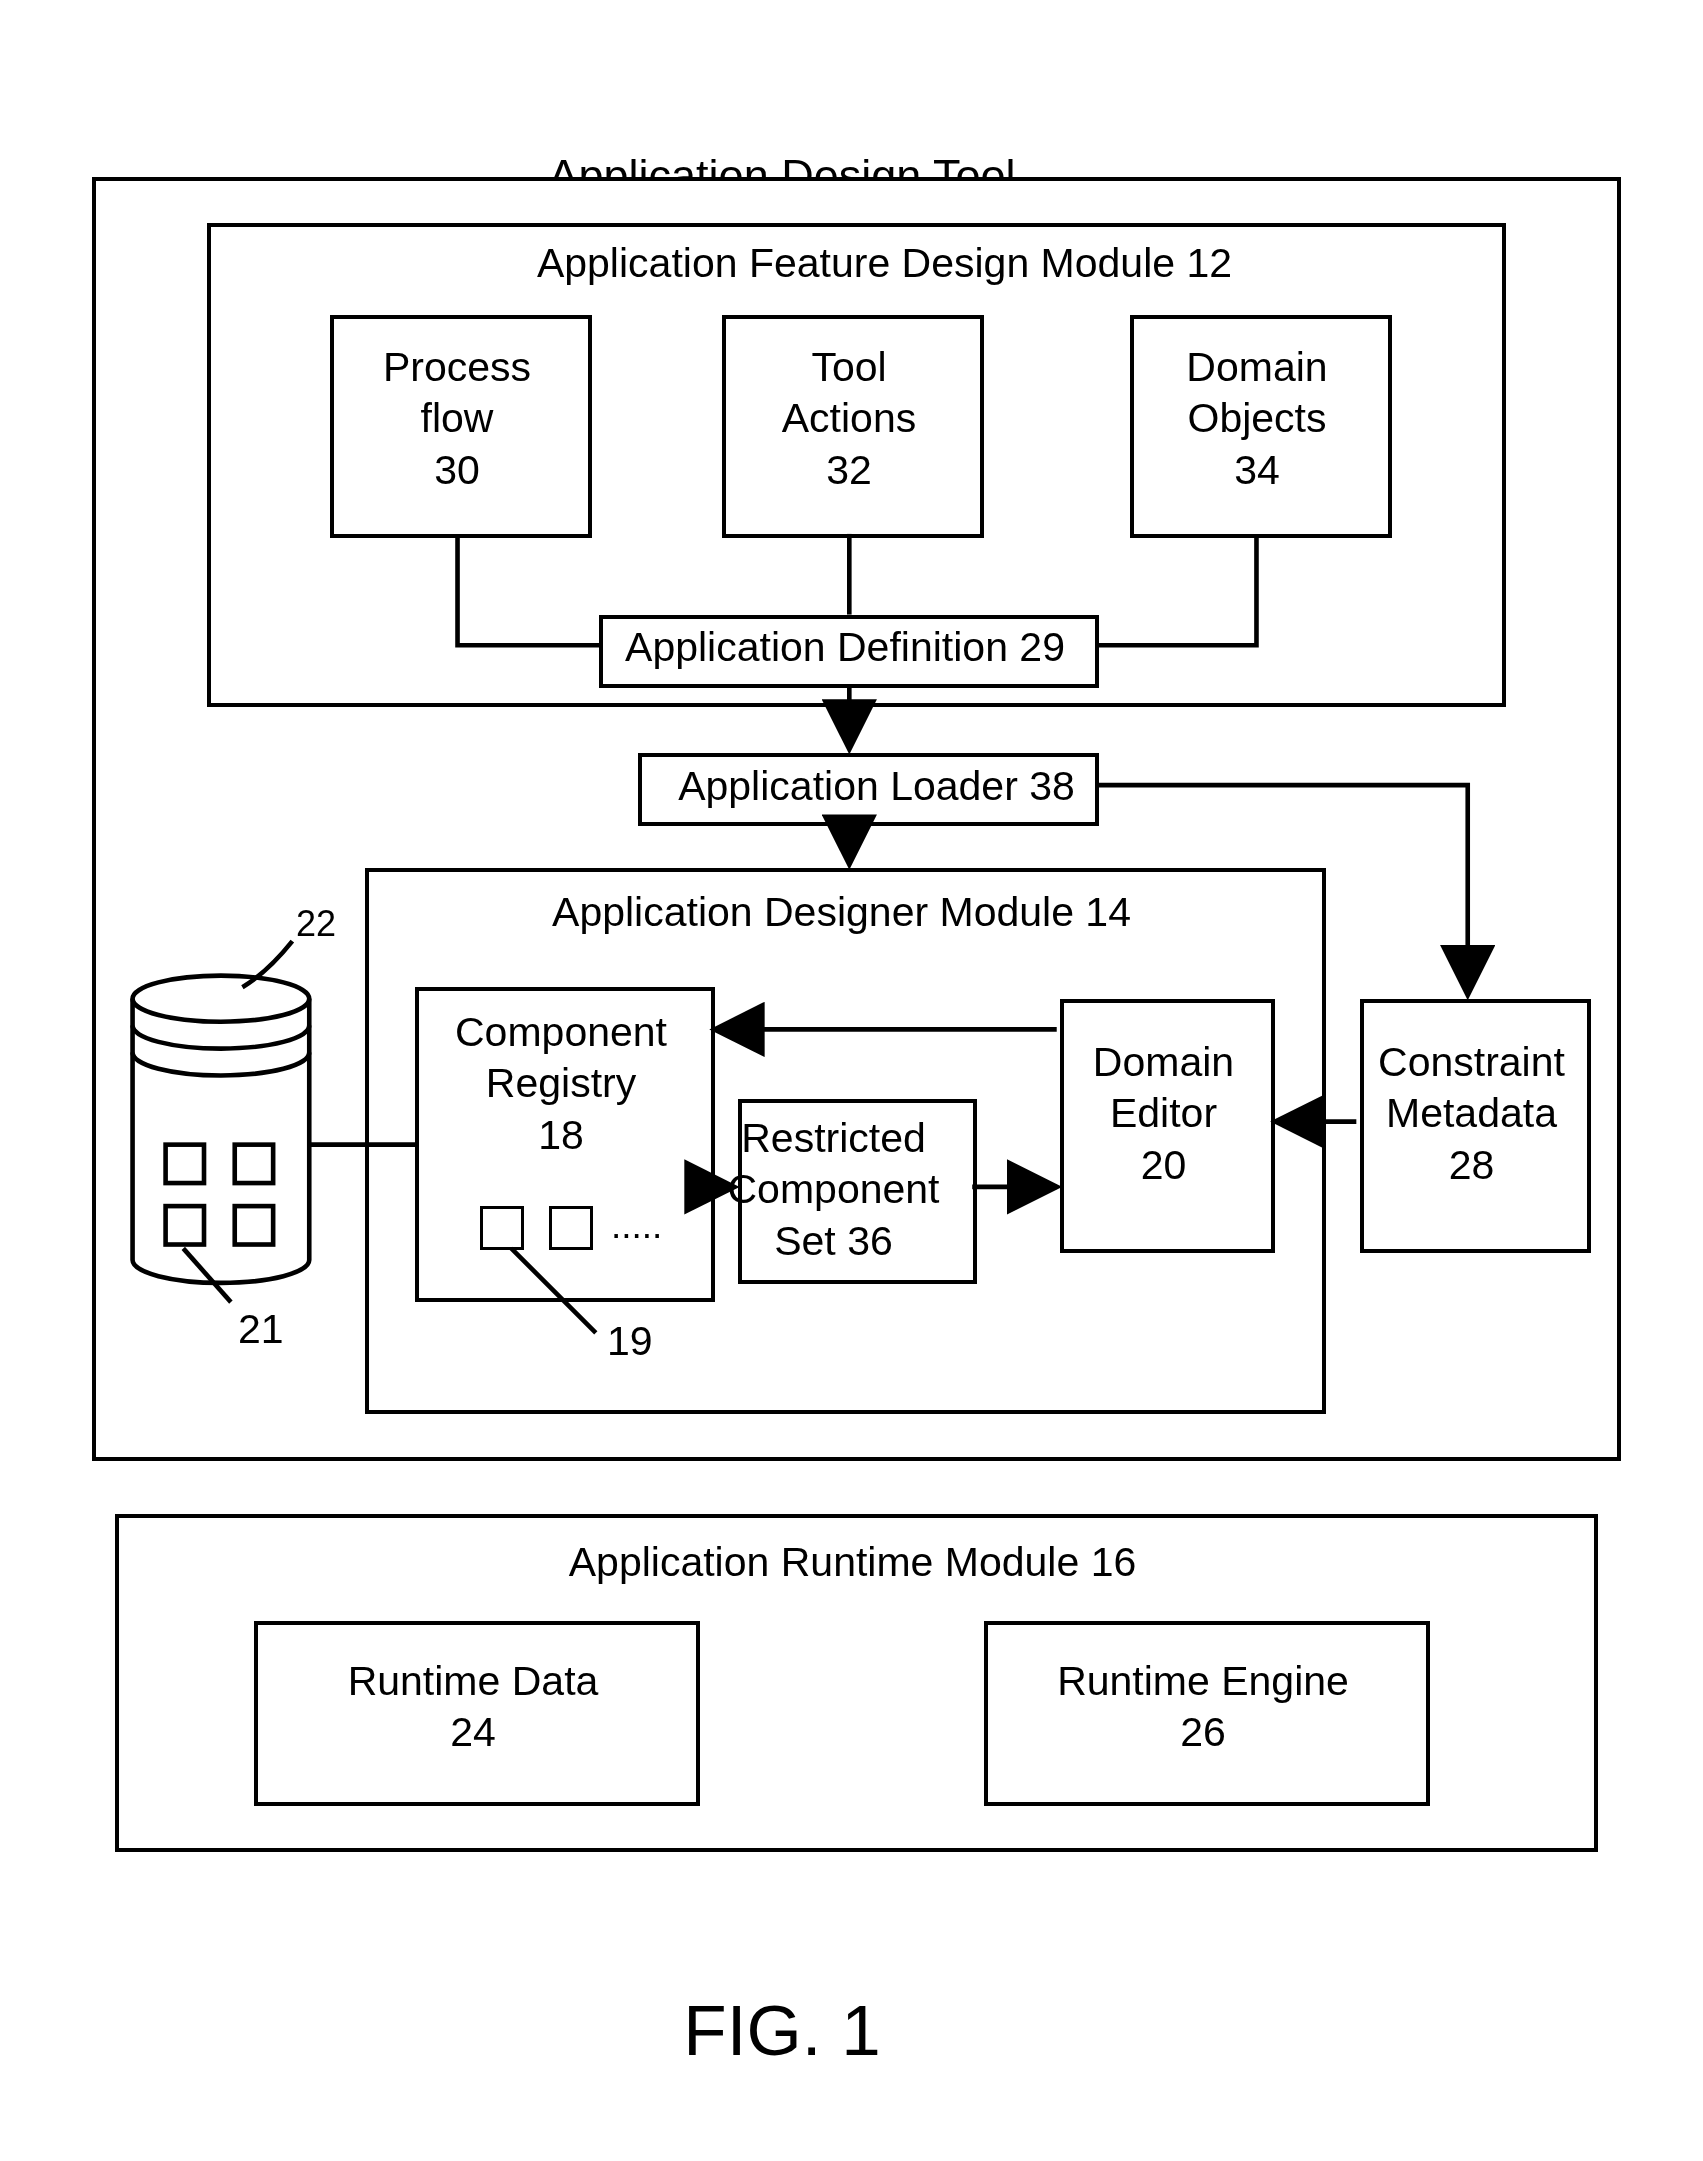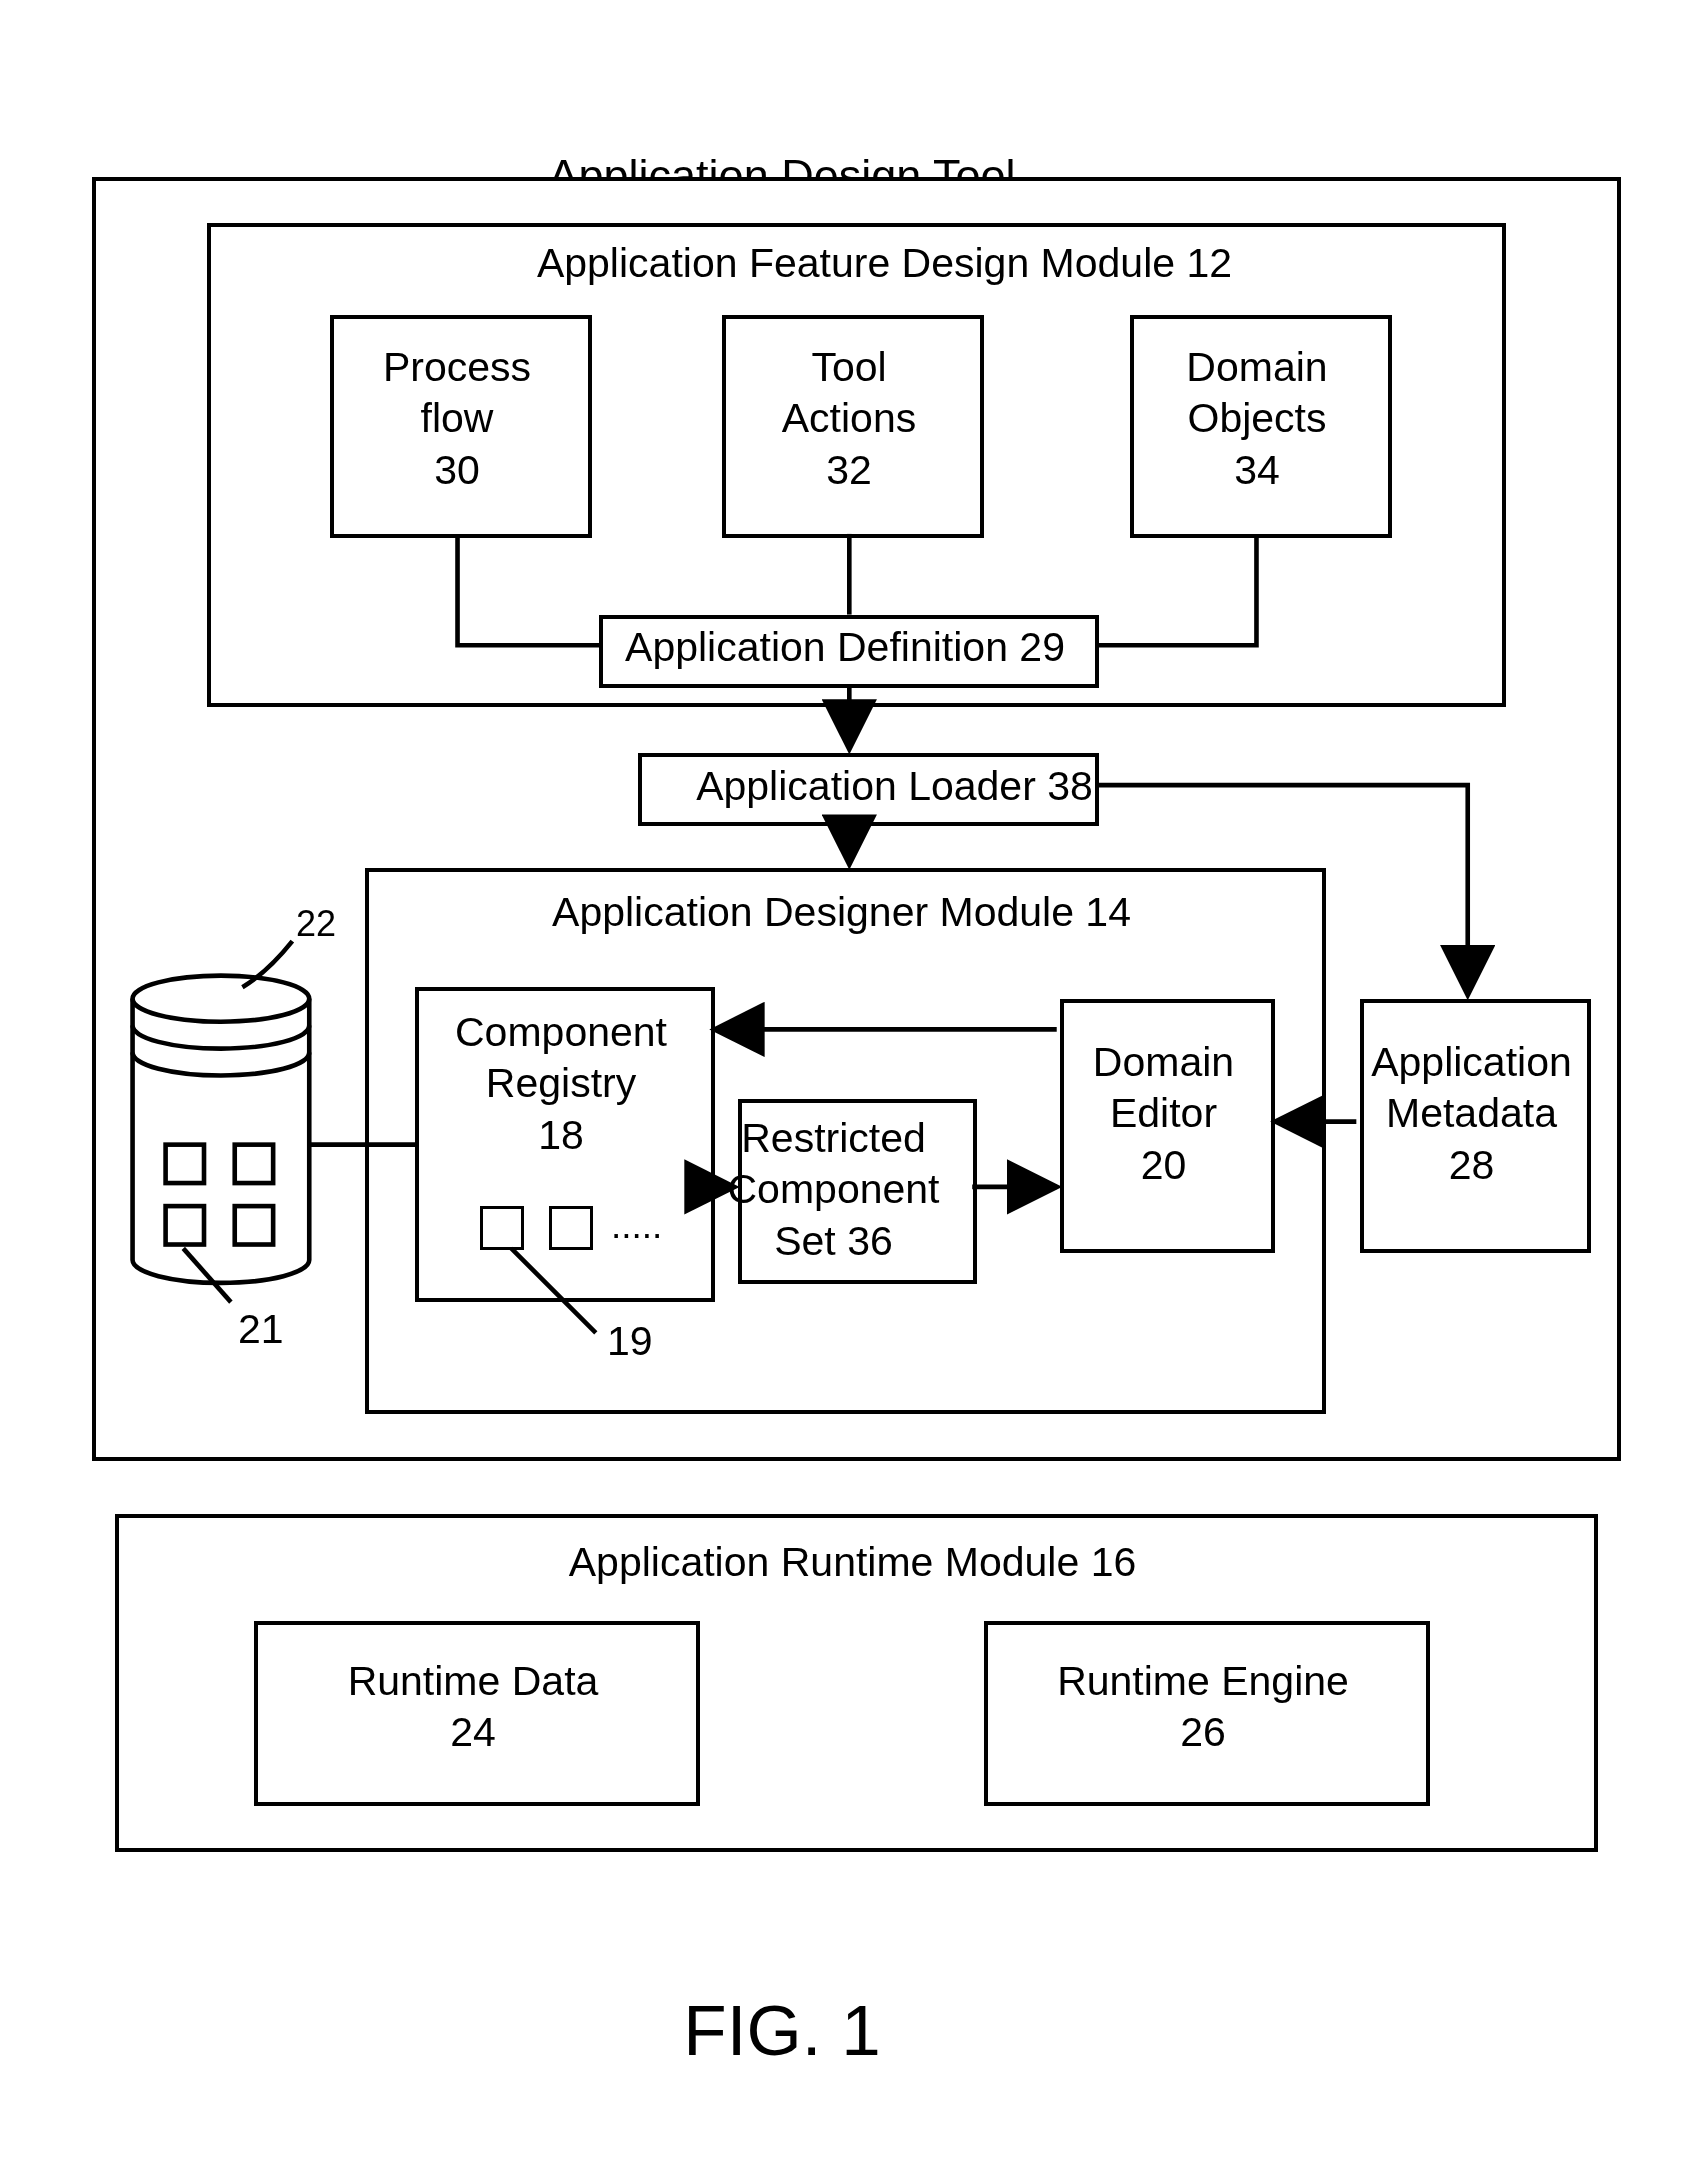--- a/index.html
+++ b/index.html
@@ -89,21 +89,21 @@
   <div class="node-text" style="left:1130px; width:254px; top:342px;">
     <div>Domain</div>
     <div>Objects</div>
     <div>34</div>
   </div>
 
   <div class="box" style="left:599px; top:615px; width:492px; height:65px;"></div>
   <div class="label node-text" style="left:599px; width:492px; top:622px;">Application Definition 29</div>
 
   <div class="box" style="left:638px; top:753px; width:453px; height:65px;"></div>
-  <div class="label node-text" style="left:668px; width:453px; top:761px;">Application Loader 38</div>
+  <div class="label node-text" style="left:638px; width:453px; top:761px;padding-left:12px;">Application Loader 38</div>
 
   <div class="box" style="left:365px; top:868px; width:953px; height:538px;"></div>
   <div class="label node-text" style="left:365px; width:953px; top:887px;">Application Designer Module 14</div>
 
   <div class="box" style="left:415px; top:987px; width:292px; height:307px;"></div>
   <div class="node-text" style="left:415px; width:292px; top:1007px;">
     <div>Component</div>
     <div>Registry</div>
     <div>18</div>
   </div>
@@ -121,21 +121,21 @@
 
   <div class="box" style="left:1060px; top:999px; width:207px; height:246px;"></div>
   <div class="node-text" style="left:1060px; width:207px; top:1037px;">
     <div>Domain</div>
     <div>Editor</div>
     <div>20</div>
   </div>
 
   <div class="box" style="left:1360px; top:999px; width:223px; height:246px;"></div>
   <div class="node-text" style="left:1360px; width:223px; top:1037px;">
-    <div>Application</div>
+    <div>Constraint</div>
     <div>Metadata</div>
     <div>28</div>
   </div>
 
   <div class="label" style="left:296px; top:903px; font-size:36px;">22</div>
   <div class="label" style="left:238px; top:1306px; font-size:41px;">21</div>
   <div class="label" style="left:607px; top:1318px; font-size:41px;">19</div>
 
   <div class="box" style="left:115px; top:1514px; width:1475px; height:330px;"></div>
   <div class="label node-text" style="left:115px; width:1475px; top:1537px;">Application Runtime Module 16</div>

